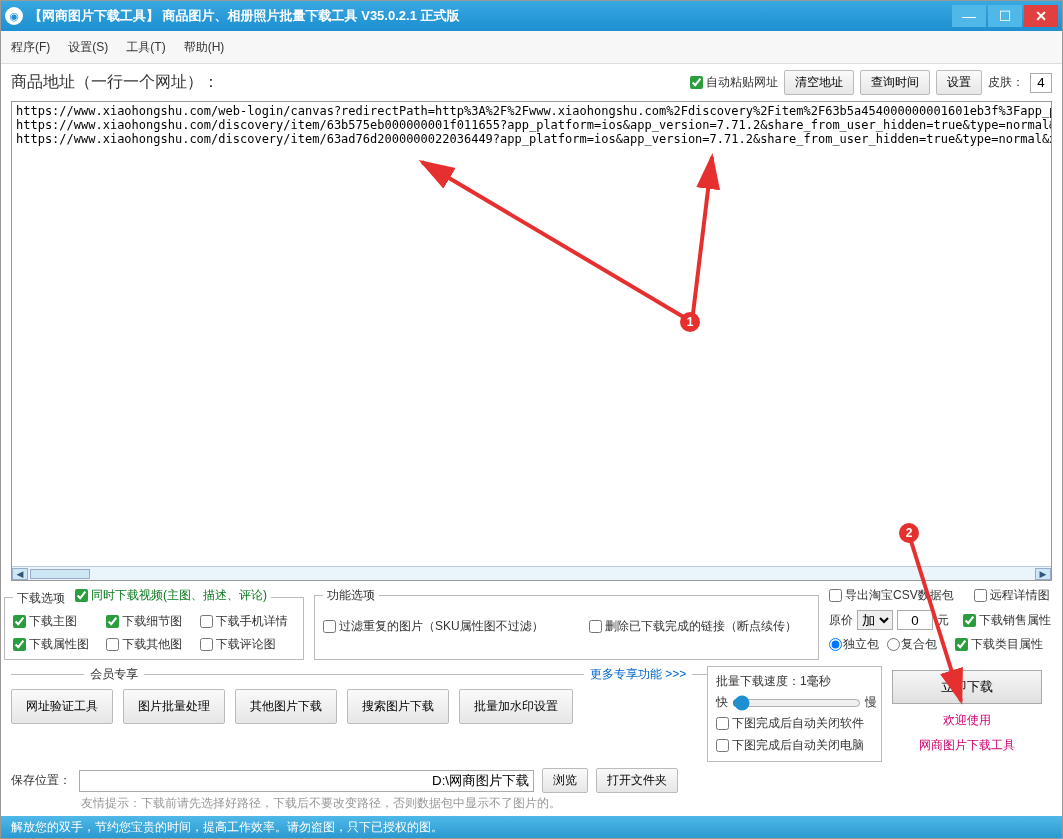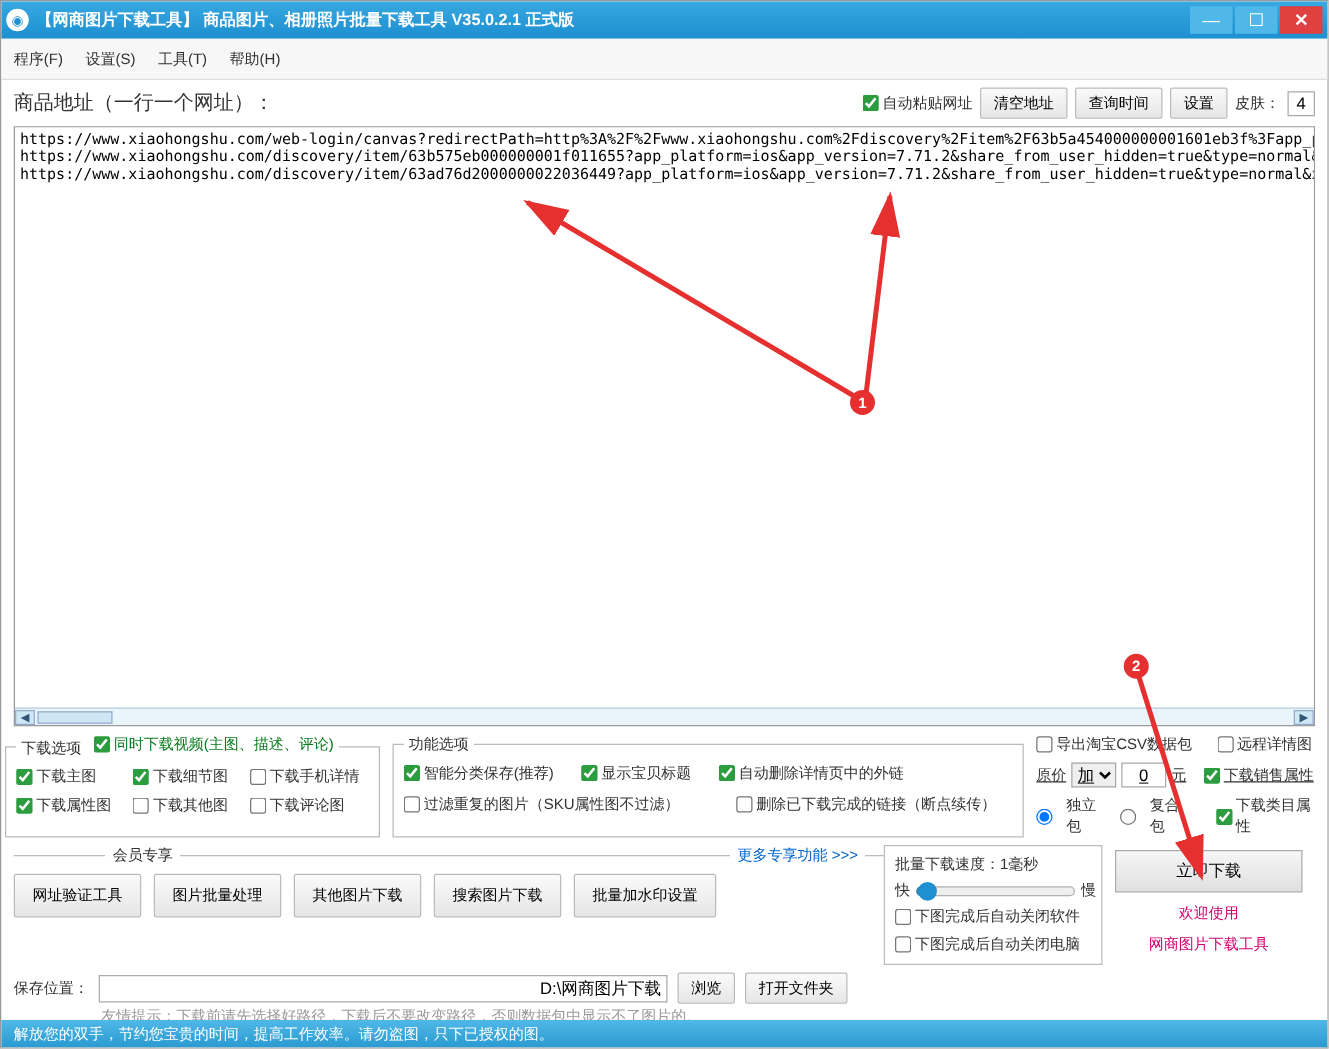--- a/index.html
+++ b/index.html
@@ -29,24 +29,24 @@
 .hscroll { position: absolute; bottom: 0; left: 0; right: 0; height: 14px; background: #e9f4fb; border-top: 1px solid #bcd; display: flex; align-items: center; }
 .hscroll .arrow { width: 16px; height: 12px; background: #cde7f5; border: 1px solid #9ac; cursor: pointer; display: flex; align-items: center; justify-content: center; font-size: 9px; color: #357; }
 .hscroll .track { flex: 1; display: flex; }
 .hscroll .thumb { width: 60px; height: 10px; background: #cde7f5; border: 1px solid #9ac; margin: 1px 2px; }
 .panel-row { display: flex; gap: 10px; padding: 6px 3px 0; }
 fieldset { border: 1px solid #bbb; padding: 6px 8px; font-size: 12px; }
 legend { padding: 0 4px; }
 .download-opts { display: grid; grid-template-columns: repeat(3,auto); gap: 6px 10px; }
 .right-col { display: flex; flex-direction: column; gap: 6px; }
 .export-row { display: flex; gap: 20px; align-items: flex-start; }
-.price-row { display: flex; align-items: center; gap: 4px; text-decoration: underline; }
+.price-row { display: flex; align-items: center; gap: 4px; }
 .price-row select { border: 1px solid #aaa; height: 20px; }
 .price-row input[type=text] { width: 36px; height: 20px; border: 1px solid #aaa; text-align: center; }
-.radio { display: inline-flex; align-items: center; gap: 11px; cursor: pointer; }
+.radio { display: inline-flex; align-items: center; gap: 1px; cursor: pointer; }
 .lower { display: flex; padding: 6px 10px 0; align-items: stretch; }
 .vip-row { display: flex; gap: 10px; flex-wrap: wrap; }
 .vip-legend { display: flex; align-items: center; gap: 6px; width: 100%; }
 .vip-legend .line { flex: 1; border-top: 1px solid #bbb; height: 0; }
 .vip-legend .more { color: #0066cc; cursor: pointer; }
 .speed-box { border: 1px solid #bbb; padding: 6px 8px; width: 175px; }
 .speed-title { margin-bottom: 4px; }
 .slider-row { display: flex; align-items: center; gap: 4px; }
 .slider-row input[type=range] { flex: 1; accent-color: #1e8fd0; }
 .after-row { margin-top: 4px; }
@@ -152,34 +152,20 @@
           </label>
         <label class="chk">
             <input type="checkbox" style="">
             <span>下载评论图</span>
           </label>
       </div>
     </fieldset>
 
     <fieldset style="flex:1;">
       <legend>功能选项</legend>
-      <div style="display:flex; gap:22px;">
-        <label class="chk">
-            <input type="checkbox" checked="" style="">
-            <span>智能分类保存(推荐)</span>
-          </label>
-        <label class="chk">
-            <input type="checkbox" checked="" style="">
-            <span>显示宝贝标题</span>
-          </label>
-        <label class="chk">
-            <input type="checkbox" checked="" style="">
-            <span>自动删除详情页中的外链</span>
-          </label>
-      </div>
       <div style="display:flex; gap:22px; margin-top:8px;">
         <label class="chk" style="width:244px;">
             <input type="checkbox" style="">
             <span>过滤重复的图片（SKU属性图不过滤）</span>
           </label>
         <label class="chk">
             <input type="checkbox" style="">
             <span>删除已下载完成的链接（断点续传）</span>
           </label>
       </div>

